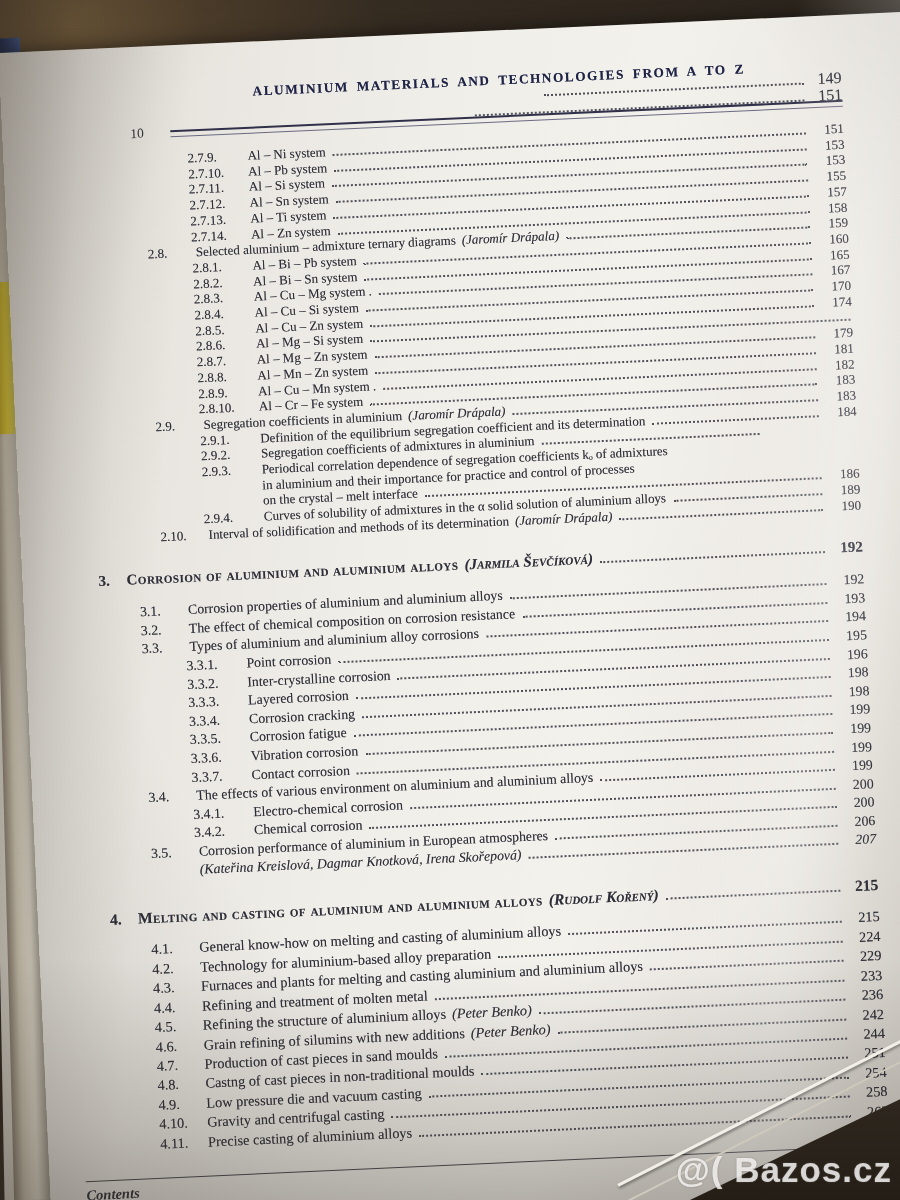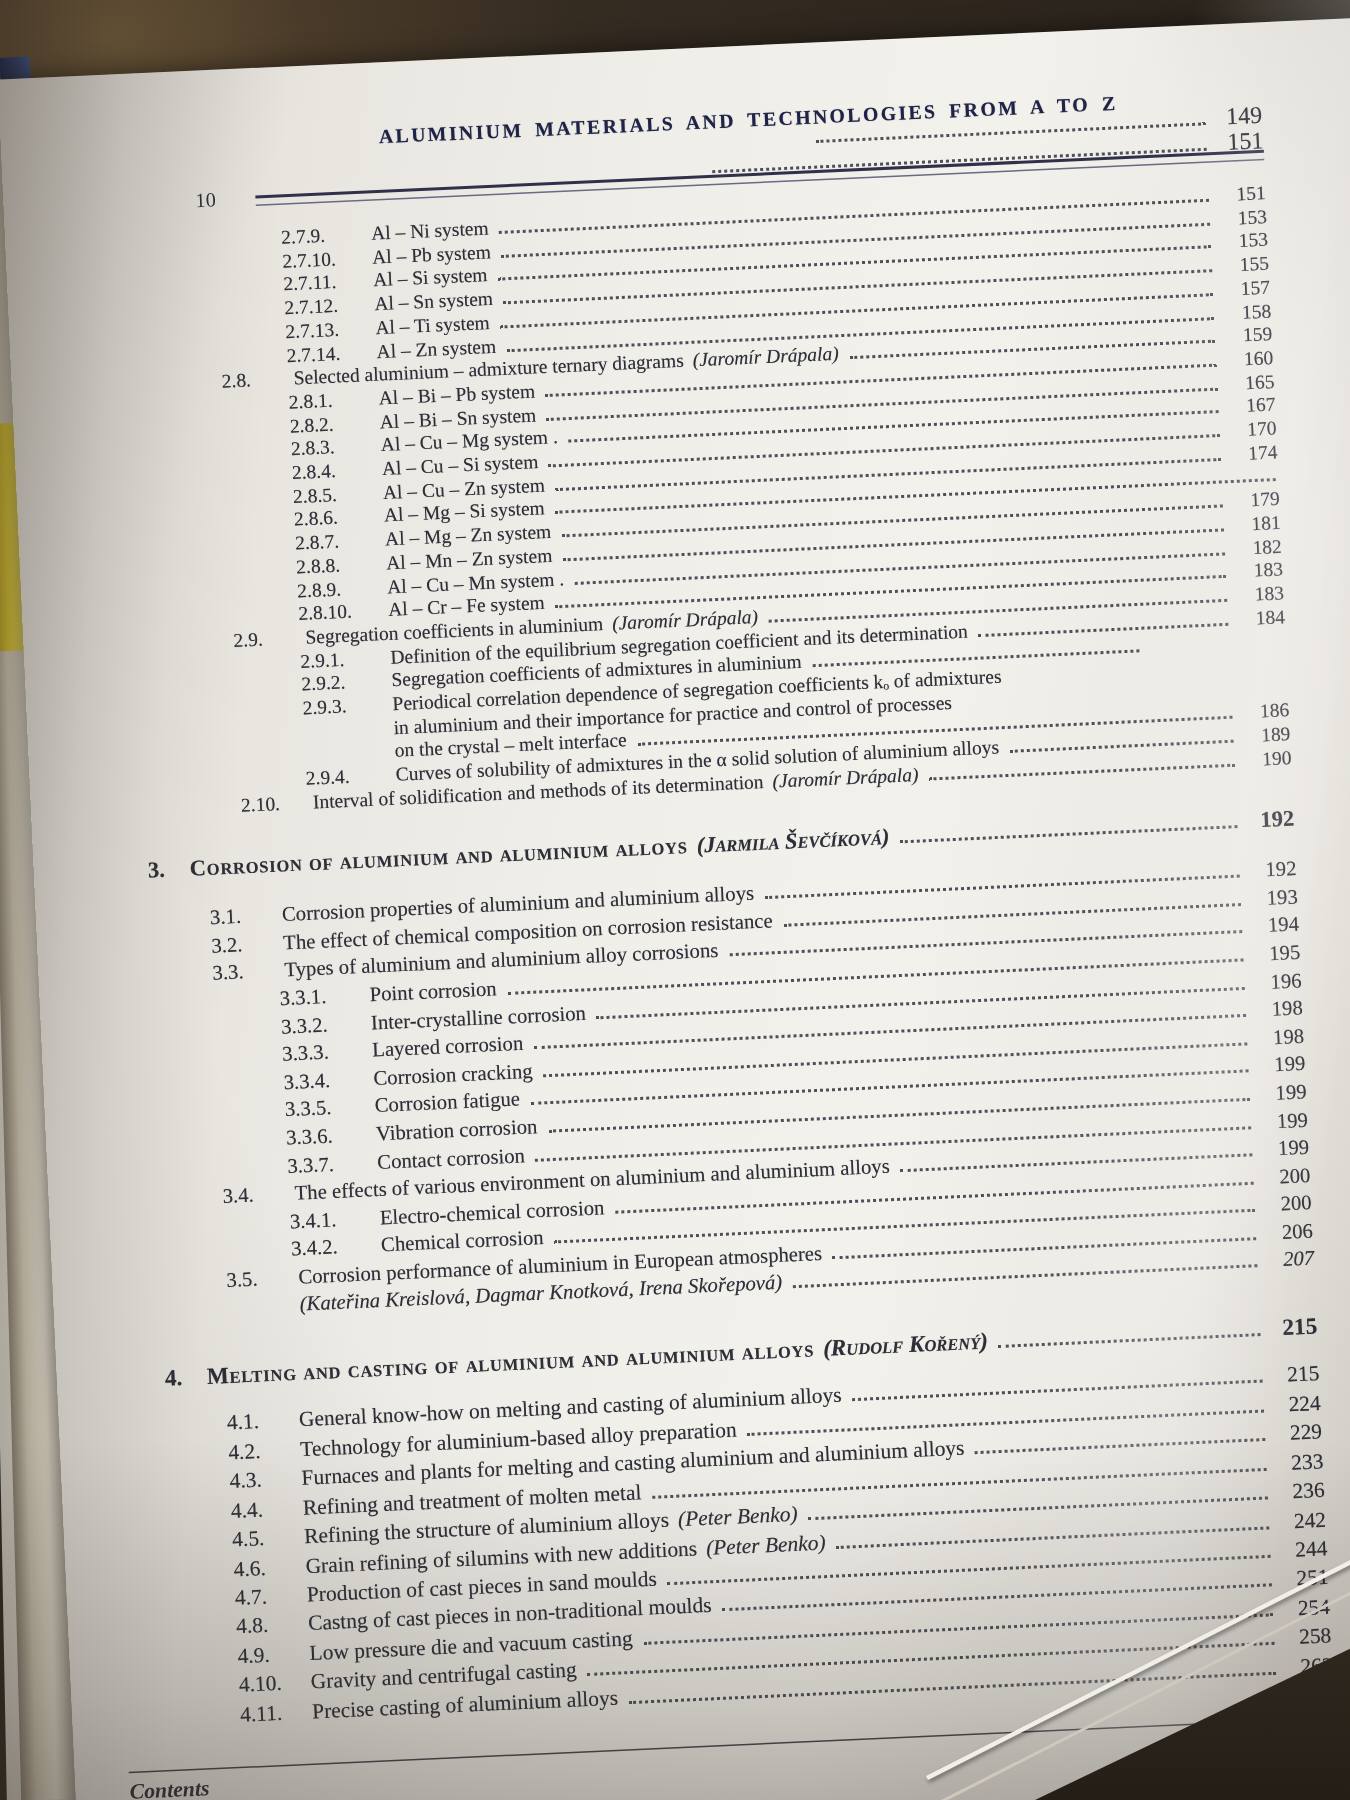--- a/index.html
+++ b/index.html
@@ -483,13 +483,14 @@
 
   <div class="overlay shade-left"></div>
   <div class="overlay glare"></div>
   <div class="overlay shade-bottom"></div>
   <div class="overlay vignette"></div>
 
   <div class="corner-dark"></div>
   <div class="edge-line1"></div>
   <div class="edge-line2"></div>
 
+  <div class="watermark">@( Bazos.cz</div>
 </div>
 
 </body></html>

